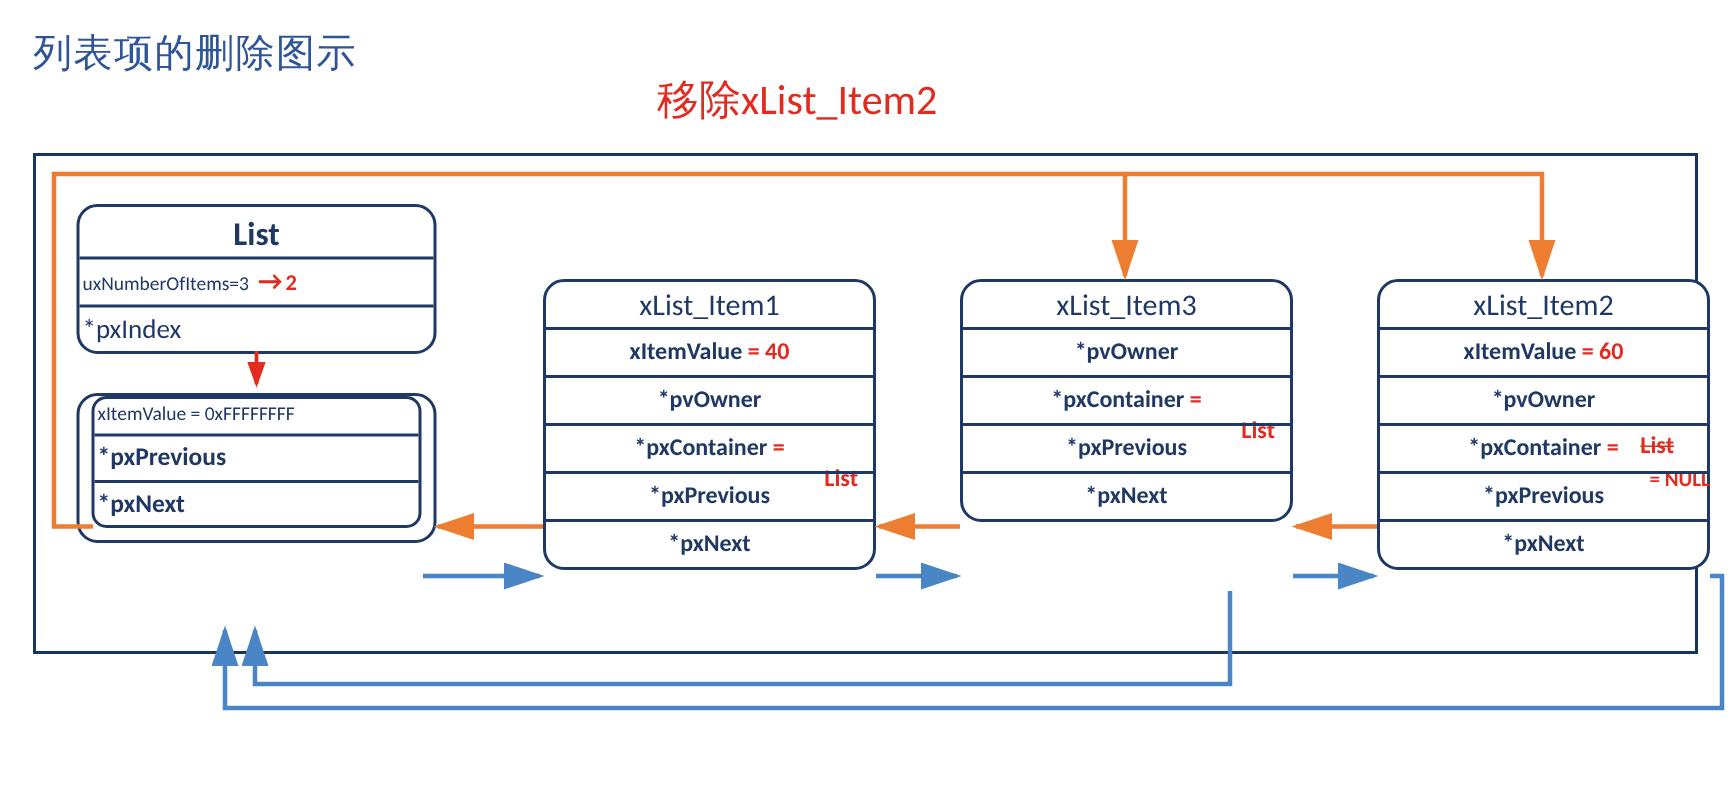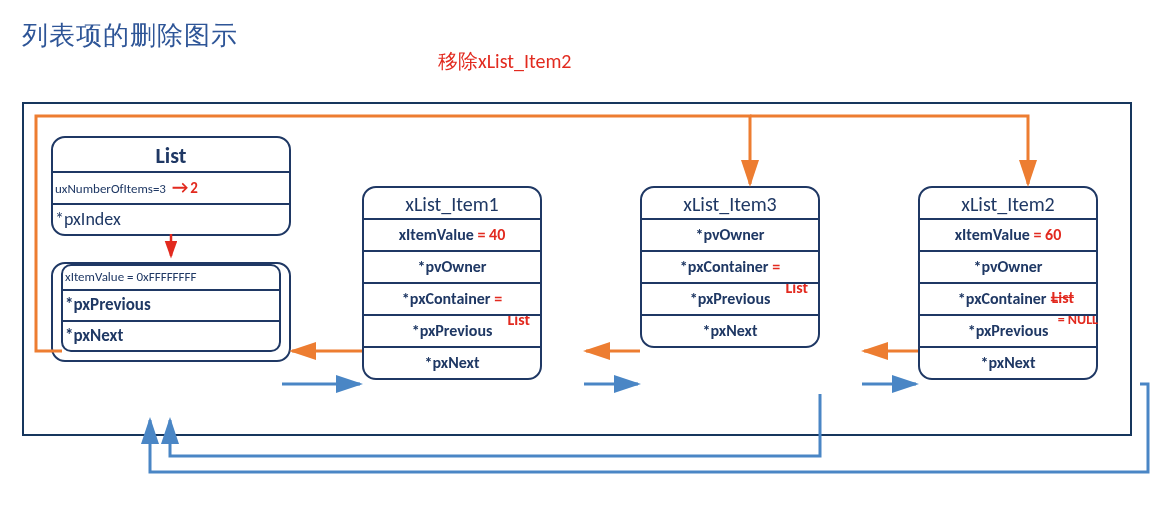--- a/index.html
+++ b/index.html
@@ -18,21 +18,21 @@
     top: 18px;
     left: 22px;
     font-size: 26px;
     color: #2e5597;
     letter-spacing: 1px;
   }
   .subtitle {
     position: absolute;
     top: 48px;
     left: 438px;
-    font-size: 20px;
+    font-size: 28px;
     color: #e22a1f;
     font-weight: 500;
   }
   .outer-rect {
     position: absolute;
     left: 22px;
     top: 102px;
     width: 1110px;
     height: 334px;
     border: 2px solid #16365d;
@@ -64,21 +64,21 @@
     padding: 4px 2px;
     position: relative;
     line-height: 1.2;
   }
   .first-row { border-top: none; }
   .bold { font-weight: bold; }
   .red-bold { color: #e22a1f; font-weight: bold; }
   .small { font-size: 13px; line-height: 1.15; }
   .item-block {
     position: absolute;
-    width: 180px;
+    width: 222px;
     border: 2.5px solid #1f3864;
     border-radius: 14px;
     background: #fff;
   }
   .sep { border-top: 2px solid #1f3864; }
   .field {
     text-align: center;
     font-size: 16px;
     color: #1f3864;
     padding: 5px 2px;

